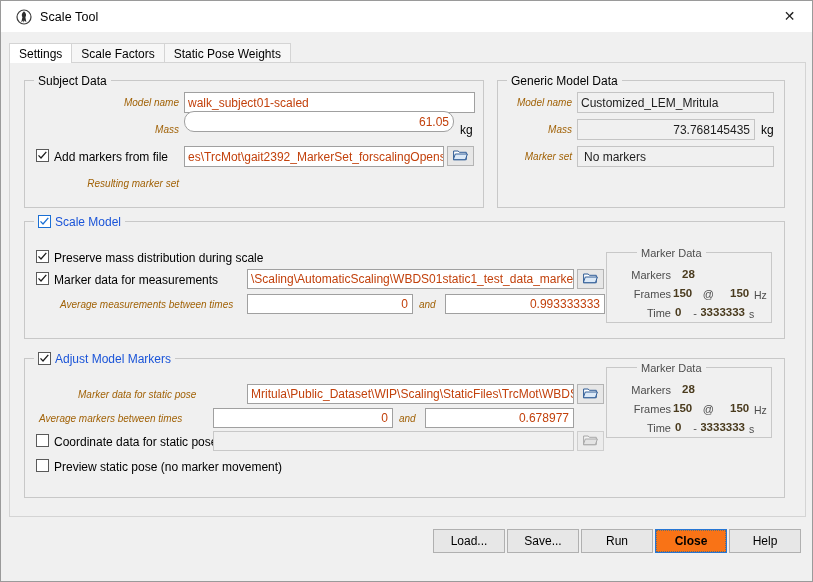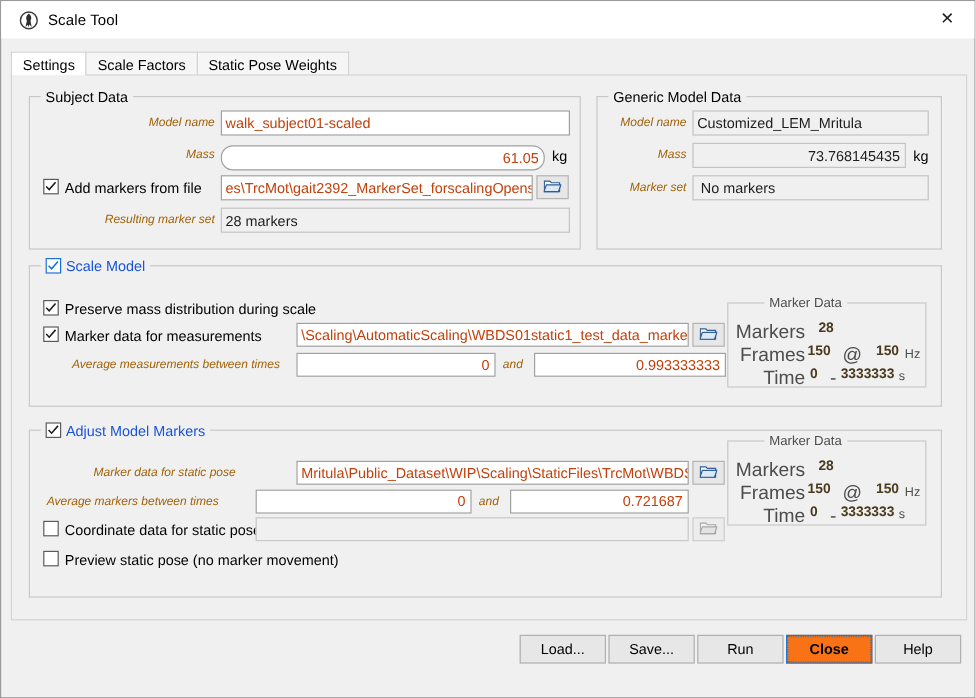--- a/index.html
+++ b/index.html
@@ -152,21 +152,21 @@
     position: absolute;
     width: 27px; height: 20px;
     background: #e7e7e7;
     border: 1px solid #b4b4b4;
     display: flex; align-items: center; justify-content: center;
   }
   .browse.disabled { background: #ececec; border-color: #cecece; }
   
   .md-lbl {
     position: absolute;
-    font-size: 16px;
+    font-size: 11px;
     color: #4d4d4d;
     text-align: right;
     white-space: nowrap;
   }
   .md-val {
     position: absolute;
     font-size: 11.5px;
     font-weight: bold;
     color: #4a3b1e;
     white-space: nowrap;
@@ -241,21 +241,21 @@
 
     <div class="group" style="left:14px; top:17px; width:460px; height:128px;">
       <div class="group-title">Subject Data</div>
     </div>
     <div class="lbl" style="left:44px; top:33px; width:125px;">Model name</div>
     <div class="fld" style="left:174px; top:29px; width:291px; height:21px;">
       <span>walk_subject01-scaled</span>
     </div>
 
     <div class="lbl" style="left:44px; top:60px; width:125px;">Mass</div>
-    <div class="fld right" style="left:174px; top:58px; width:270px; height:21px;border-radius:10px;">
+    <div class="fld right" style="left:174px; top:48px; width:270px; height:21px;border-radius:10px;">
       <span>61.05</span>
     </div>
     <div class="unit" style="left:450px; top:60px;">kg</div>
 
     <div class="cb" style="left:26px; top:86px;">
       <svg width="11" height="11" viewBox="0 0 11 11">
           <path d="M1.5 5.4 L4 8 L9.3 1.9" fill="none" stroke="#1d1d1d" stroke-width="1.3"></path>
         </svg>
     </div>
     <div class="cbtext" style="left:44px; top:87px;">Add markers from file</div>
@@ -265,23 +265,20 @@
     <div class="browse" style="left:437px; top:83px;">
       <span>
         <svg width="15" height="12" viewBox="0 0 15 12">
           <path d="M0.6 2.0 h4.6 l1.2 1.3 h6.9 v7.4 h-12.7 z" fill="#ffffff" stroke="#2f5c96" stroke-width="1"></path>
           <path d="M2.3 5.0 h12.1 l-2.0 5.7 h-12.1 z" fill="#dce9f7" stroke="#2f5c96" stroke-width="1"></path>
         </svg>
       </span>
     </div>
 
     <div class="lbl" style="left:44px; top:114px; width:125px;">Resulting marker set</div>
-    <div class="fld ro" style="left:174px; top:110px; width:291px; height:21px;">
-      <span>28 markers</span>
-    </div>
 
     <div class="group" style="left:487px; top:17px; width:288px; height:128px;">
       <div class="group-title">Generic Model Data</div>
     </div>
     <div class="lbl" style="left:492px; top:33px; width:70px;">Model name</div>
     <div class="fld ro" style="left:567px; top:29px; width:197px; height:21px;">
       <span>Customized_LEM_Mritula</span>
     </div>
 
     <div class="lbl" style="left:492px; top:60px; width:70px;">Mass</div>
@@ -381,21 +378,21 @@
         </svg>
       </span>
     </div>
 
     <div class="lbl left" style="left:29px; top:349px;">Average markers between times</div>
     <div class="fld right" style="left:203px; top:345px; width:180px; height:20px;">
       <span>0</span>
     </div>
     <div class="lbl left" style="left:389px; top:349px;">and</div>
     <div class="fld right" style="left:415px; top:345px; width:149px; height:20px;">
-      <span>0.721687</span>
+      <span>0.678977</span>
     </div>
 
     <div class="cb" style="left:26px; top:371px;"></div>
     <div class="cbtext" style="left:44px; top:372px;">Coordinate data for static pose</div>
     <div class="fld disabled" style="left:203px; top:368px; width:361px; height:20px;">
       <span></span>
     </div>
     <div class="browse disabled" style="left:567px; top:368px;">
       <span>
         <svg width="15" height="12" viewBox="0 0 15 12">

